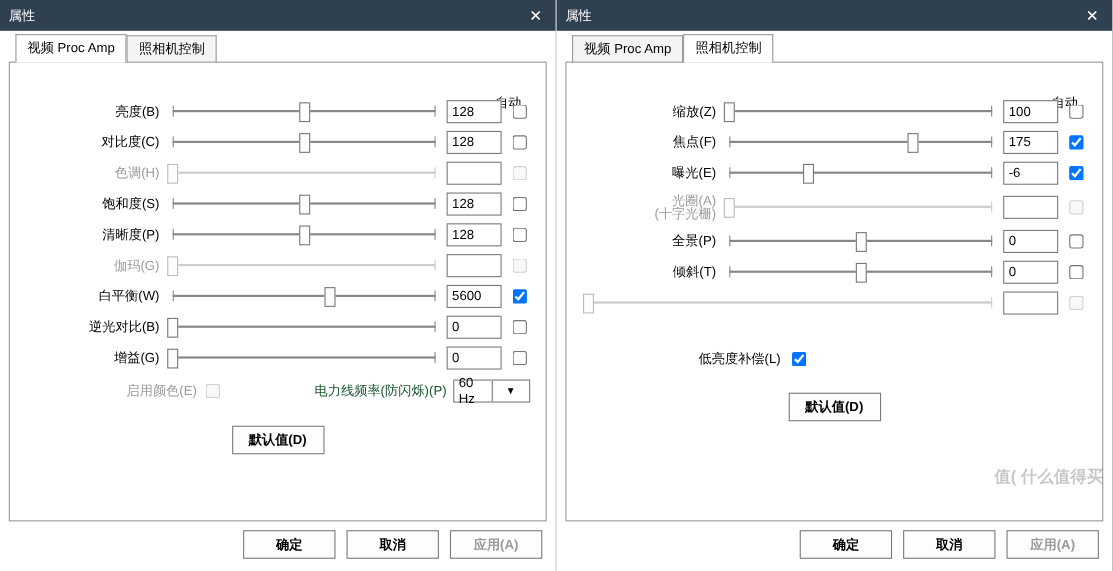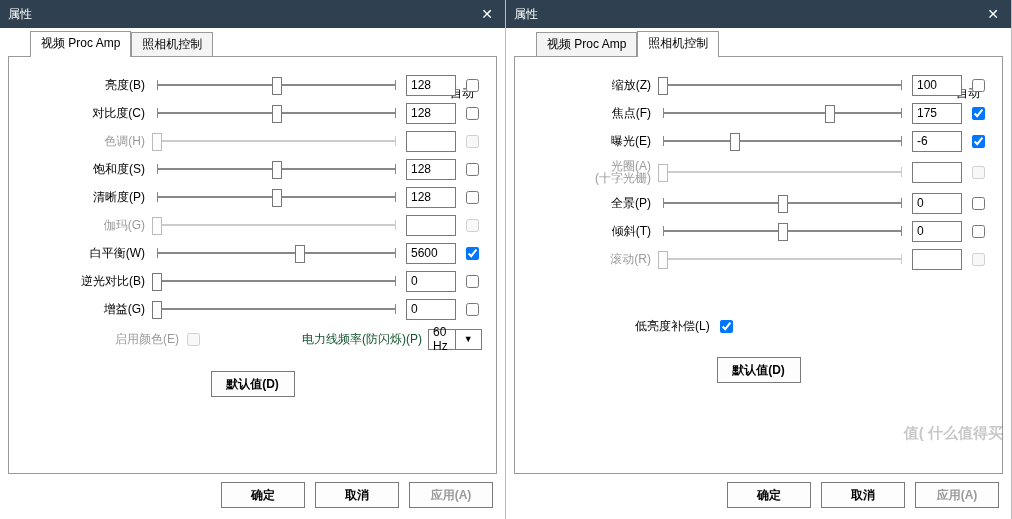--- a/index.html
+++ b/index.html
@@ -38,21 +38,21 @@
   }
   .content {
     flex: 1;
     padding: 6px 8px 0 8px;
     position: relative;
   }
   .tab-strip {
     display: flex;
     align-items: flex-end;
     height: 22px;
-    margin-left: 22px;
+    margin-left: 6px;
   }
   .tab {
     border: 1px solid #999;
     border-bottom: none;
     background: #fff;
     padding: 3px 10px 4px 10px;
     font-size: 12px;
     position: relative;
     top: 1px;
     margin-right: 0;
@@ -74,21 +74,21 @@
   }
   .auto-hdr {
     position: absolute;
     right: 22px;
     top: 28px;
     font-size: 12px;
     color: #000;
   }
   .rows {
     position: absolute;
-    top: 14px;
+    top: 30px;
     left: 14px;
     right: 14px;
   }
   .row {
     display: flex;
     align-items: center;
     height: 28px;
   }
   .row .lbl {
     width: 128px;
@@ -156,21 +156,21 @@
     color: #9a9a9a;
     padding-right:4px;
   }
   .extra-row .chk2 { margin-left:4px; }
   .extra-row .spacer { flex:1; }
   .extra-row .plf-lbl { color:#14532d; padding-right:6px; }
   .combo {
     display:flex;
     border:1px solid #7a7a7a;
     height:21px;
-    width:54px;
+    width:70px;
     align-items:center;
     background:#fff;
   }
   .combo span { flex:1; padding:0 4px; font-size:12px; }
   .combo .arrow {
     width:16px; height:100%;
     border-left:1px solid #7a7a7a;
     display:flex;align-items:center;justify-content:center;
     font-size:9px;
   }
@@ -463,21 +463,20 @@
                 <div class="track"></div>
                 <div class="tick-l"></div>
                 <div class="tick-r"></div>
                 <div class="thumb" style="left: 50%;"></div>
               </div>
             </div>
             <input class="valbox" value="0" style="">
             <input type="checkbox" class="chk" style="">
           </div>
           <div class="row disabled">
-            <div class="lbl">滚动(R)</div>
             <div class="slider-wrap">
               <div class="slider">
                 <div class="track"></div>
                 <div class="tick-l"></div>
                 <div class="tick-r"></div>
                 <div class="thumb" style="left: 0%;"></div>
               </div>
             </div>
             <input class="valbox" disabled="" style="">
             <input type="checkbox" class="chk" disabled="" style="">

